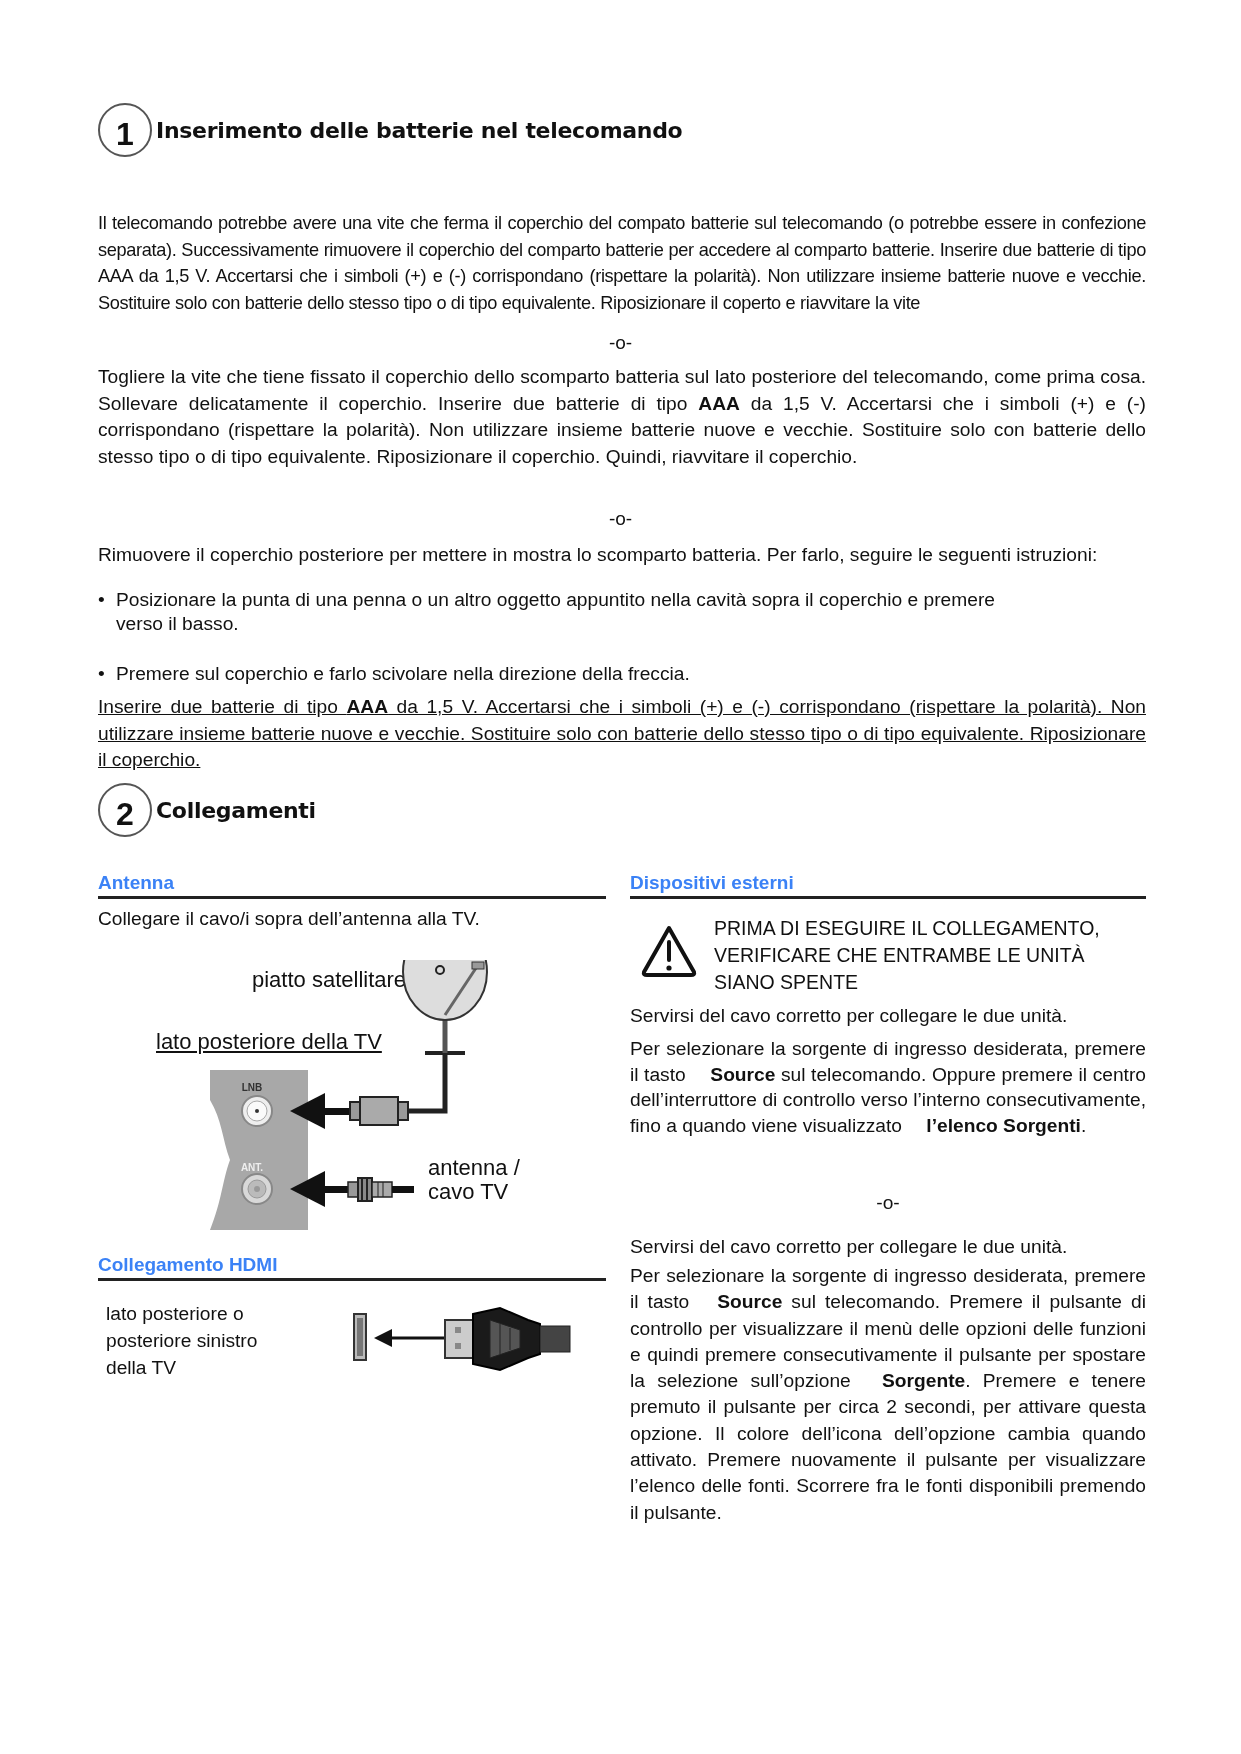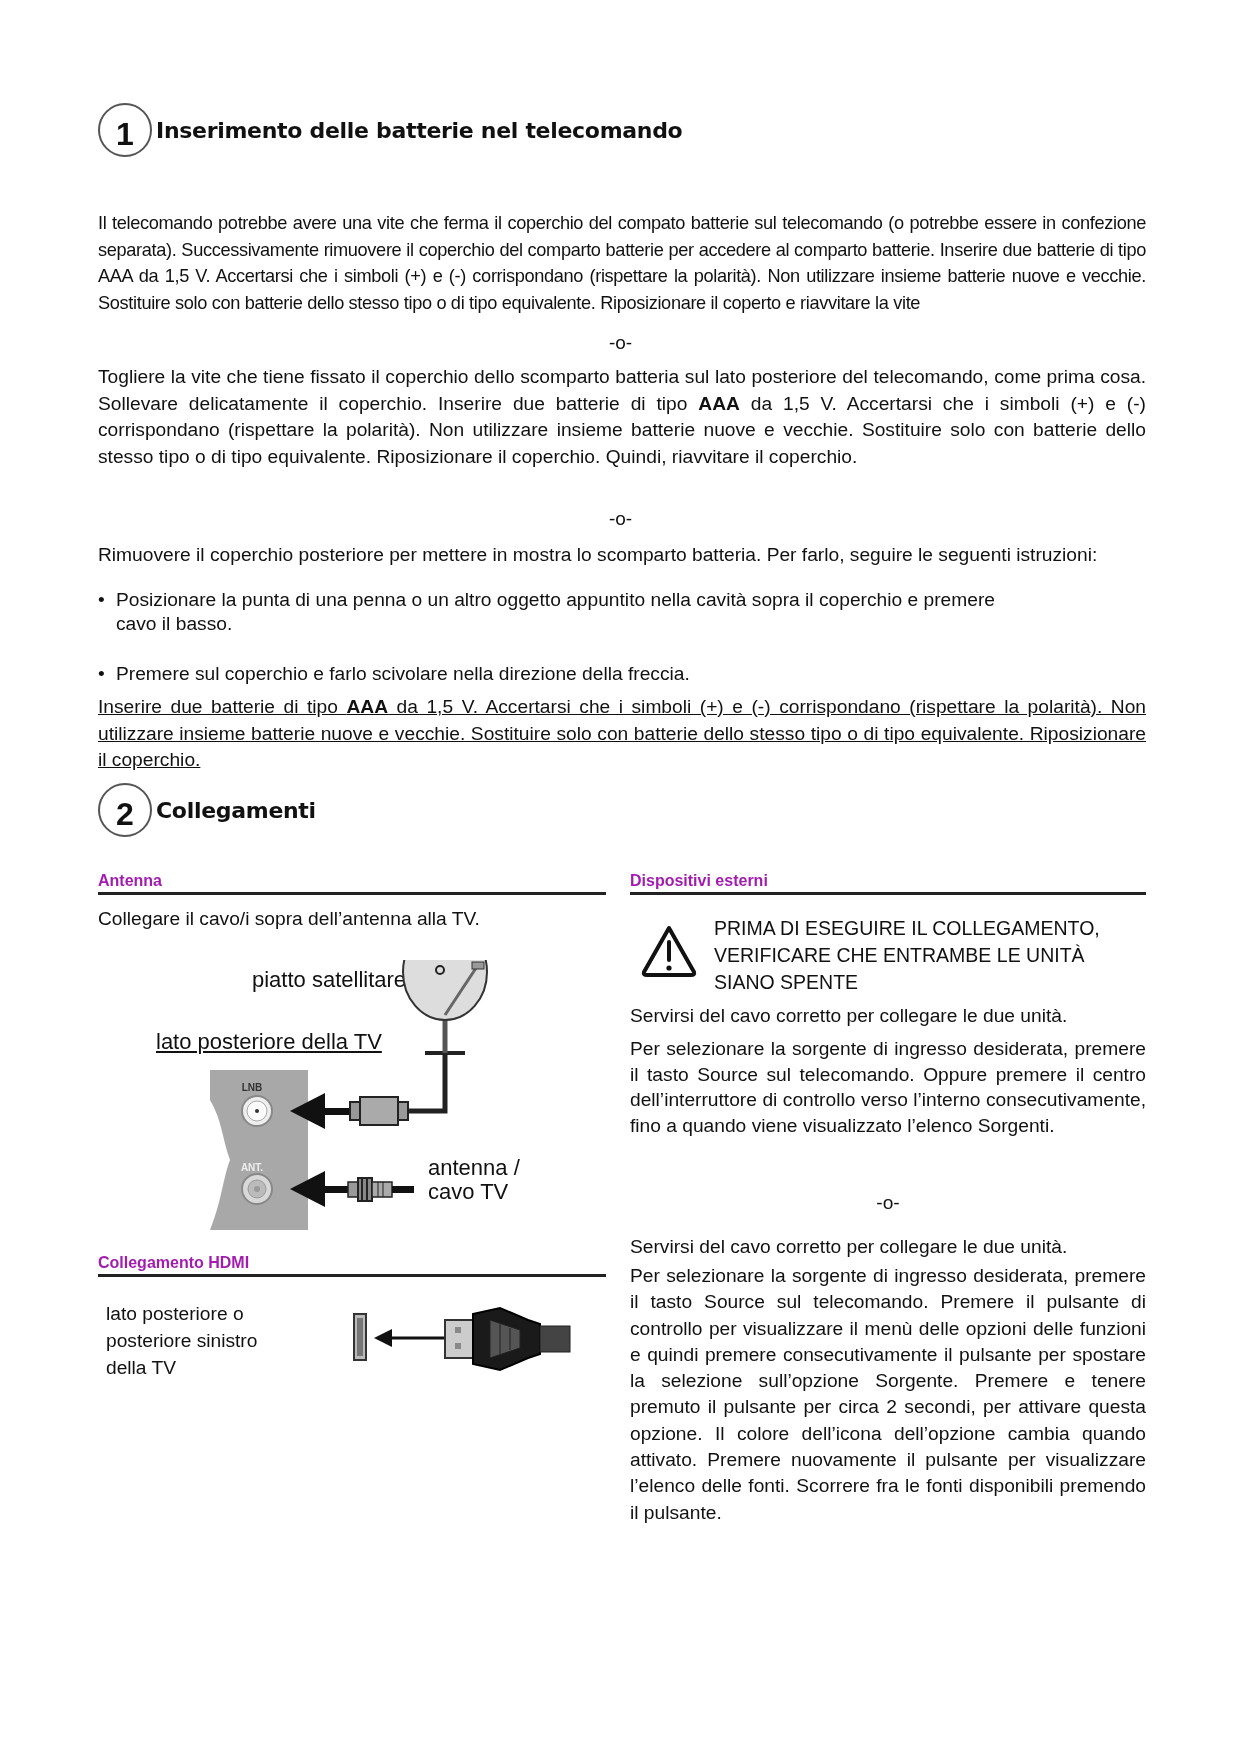--- a/index.html
+++ b/index.html
@@ -15,24 +15,24 @@
   .sec-title { font-family: "DejaVu Sans", sans-serif; font-weight: bold; font-size: 22px; color: #111; letter-spacing: -0.3px; }
 
   .para { position: absolute; left: 98px; width: 1048px; font-size: 19.2px; line-height: 26.5px;
           text-align: justify; color: #111; margin: 0; }
   .para.condensed { font-size: 18.2px; letter-spacing: -0.35px; margin-top: 20px; }
   .sep { position: absolute; left: 0; width: 1241px; text-align: center; font-size: 19px; color: #111; }
   .bullet { position: absolute; left: 98px; width: 1048px; font-size: 19.2px; line-height: 24px; text-align: justify; }
   .bullet .bdot { display: inline-block; width: 18px; }
   .bullet .cont { padding-left: 18px; display: block; }
 
-  .sub-head { position: absolute; font-size: 16px; font-weight: bold; color: #a21caf;
+  .sub-head { position: absolute; font-size: 19px; font-weight: bold; color: #3b82f6;
               border-bottom: 3px solid #222; padding-bottom: 2px; }
   .col-text { position: absolute; font-size: 19.2px; line-height: 25.5px; color: #111; text-align: justify; margin: 0; }
-  .col-text b { font-weight: normal; }
+  .col-text b { font-weight: bold; margin-left: 19px; }
 
   .diagram-label { position: absolute; font-size: 22px; color: #111; line-height: 24px; }
   .warn-text { position: absolute; left: 714px; top: 915px; width: 440px; font-size: 19.5px; line-height: 27px; color: #111; }
   .footer { position: absolute; left: 0; width: 1241px; top: 1612px; text-align: center; font-size: 20px; color: #111; }
 </style>
 </head>
 <body>
 
 <div class="page">
 
@@ -46,21 +46,21 @@
   <div class="sep" style="top:332px;">-o-</div>
 
   <p class="para" style="top:364px;"><span>Togliere la vite che tiene fissato il coperchio dello scomparto batteria sul lato posteriore del telecomando, come prima cosa. Sollevare delicatamente il coperchio. Inserire due batterie di tipo </span><b>AAA</b><span> da 1,5 V. Accertarsi che i simboli (+) e (-) corrispondano (rispettare la polarità). Non utilizzare insieme batterie nuove e vecchie. Sostituire solo con batterie dello stesso tipo o di tipo equivalente. Riposizionare il coperchio. Quindi, riavvitare il coperchio.</span></p>
 
   <div class="sep" style="top:508px;">-o-</div>
 
   <p class="para" style="top:542px;">Rimuovere il coperchio posteriore per mettere in mostra lo scomparto batteria. Per farlo, seguire le seguenti istruzioni:</p>
 
   <div class="bullet" style="top:588px;">
     <span class="bdot">•</span><span>Posizionare la punta di una penna o un altro oggetto appuntito nella cavità sopra il coperchio e premere</span>
-    <span class="cont">cavo il basso.</span>
+    <span class="cont">verso il basso.</span>
   </div>
 
   <div class="bullet" style="top:662px;">
     <span class="bdot">•</span><span>Premere sul coperchio e farlo scivolare nella direzione della freccia.</span>
   </div>
 
   <p class="para" style="top:694px;text-decoration:underline;"><span>Inserire due batterie di tipo </span><b>AAA</b><span> da 1,5 V. Accertarsi che i simboli (+) e (-) corrispondano (rispettare la polarità). Non utilizzare insieme batterie nuove e vecchie. Sostituire solo con batterie dello stesso tipo o di tipo equivalente. Riposizionare il coperchio.</span></p>
 
   <div class="sec-head" style="top:783px;">
     <div class="sec-num">2</div>

